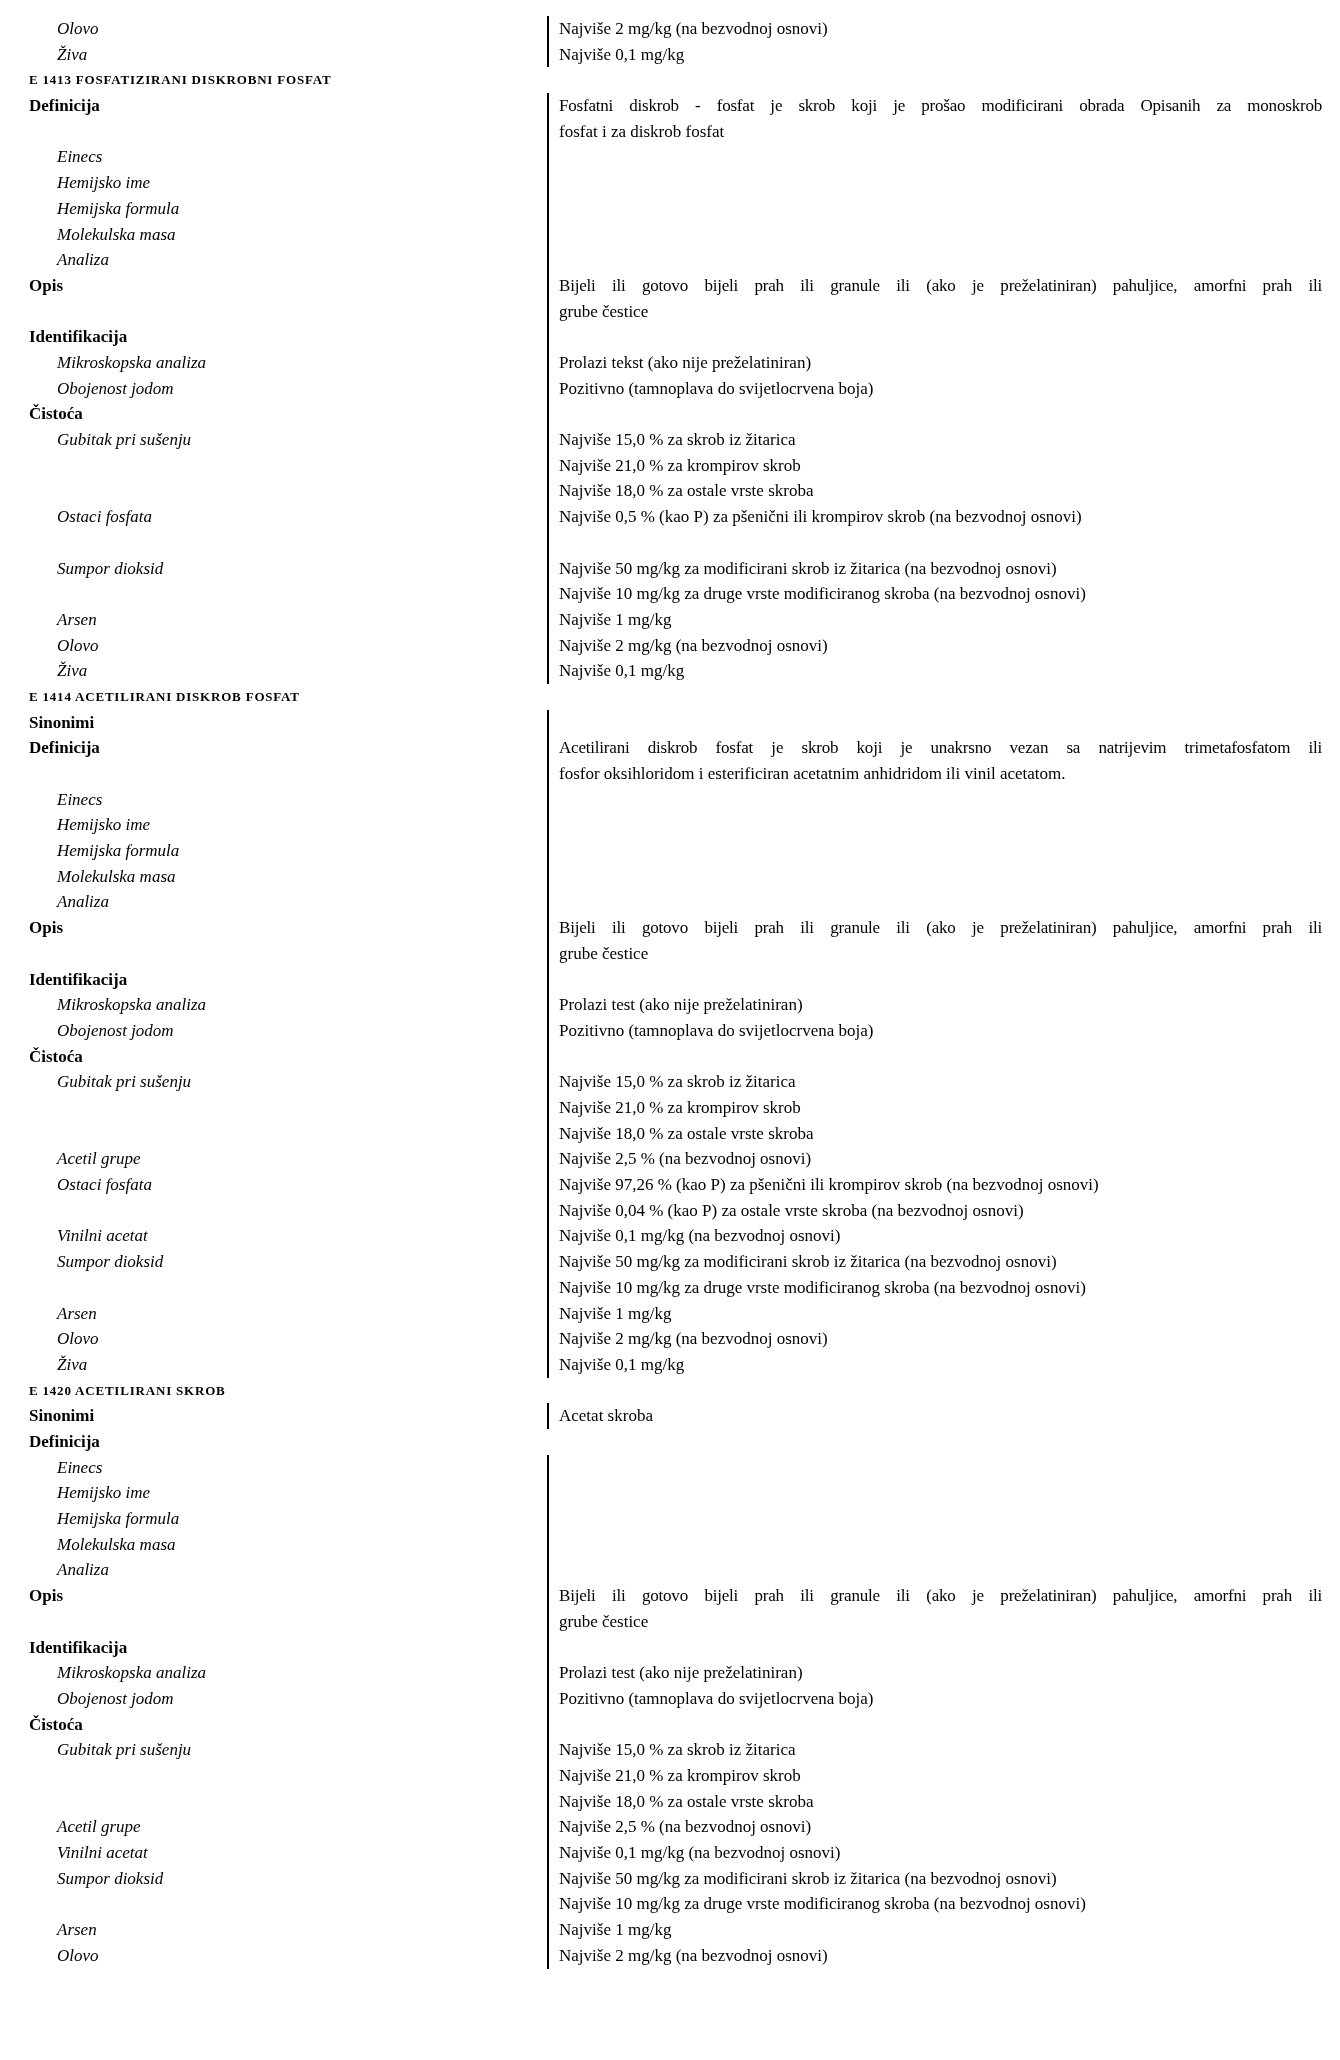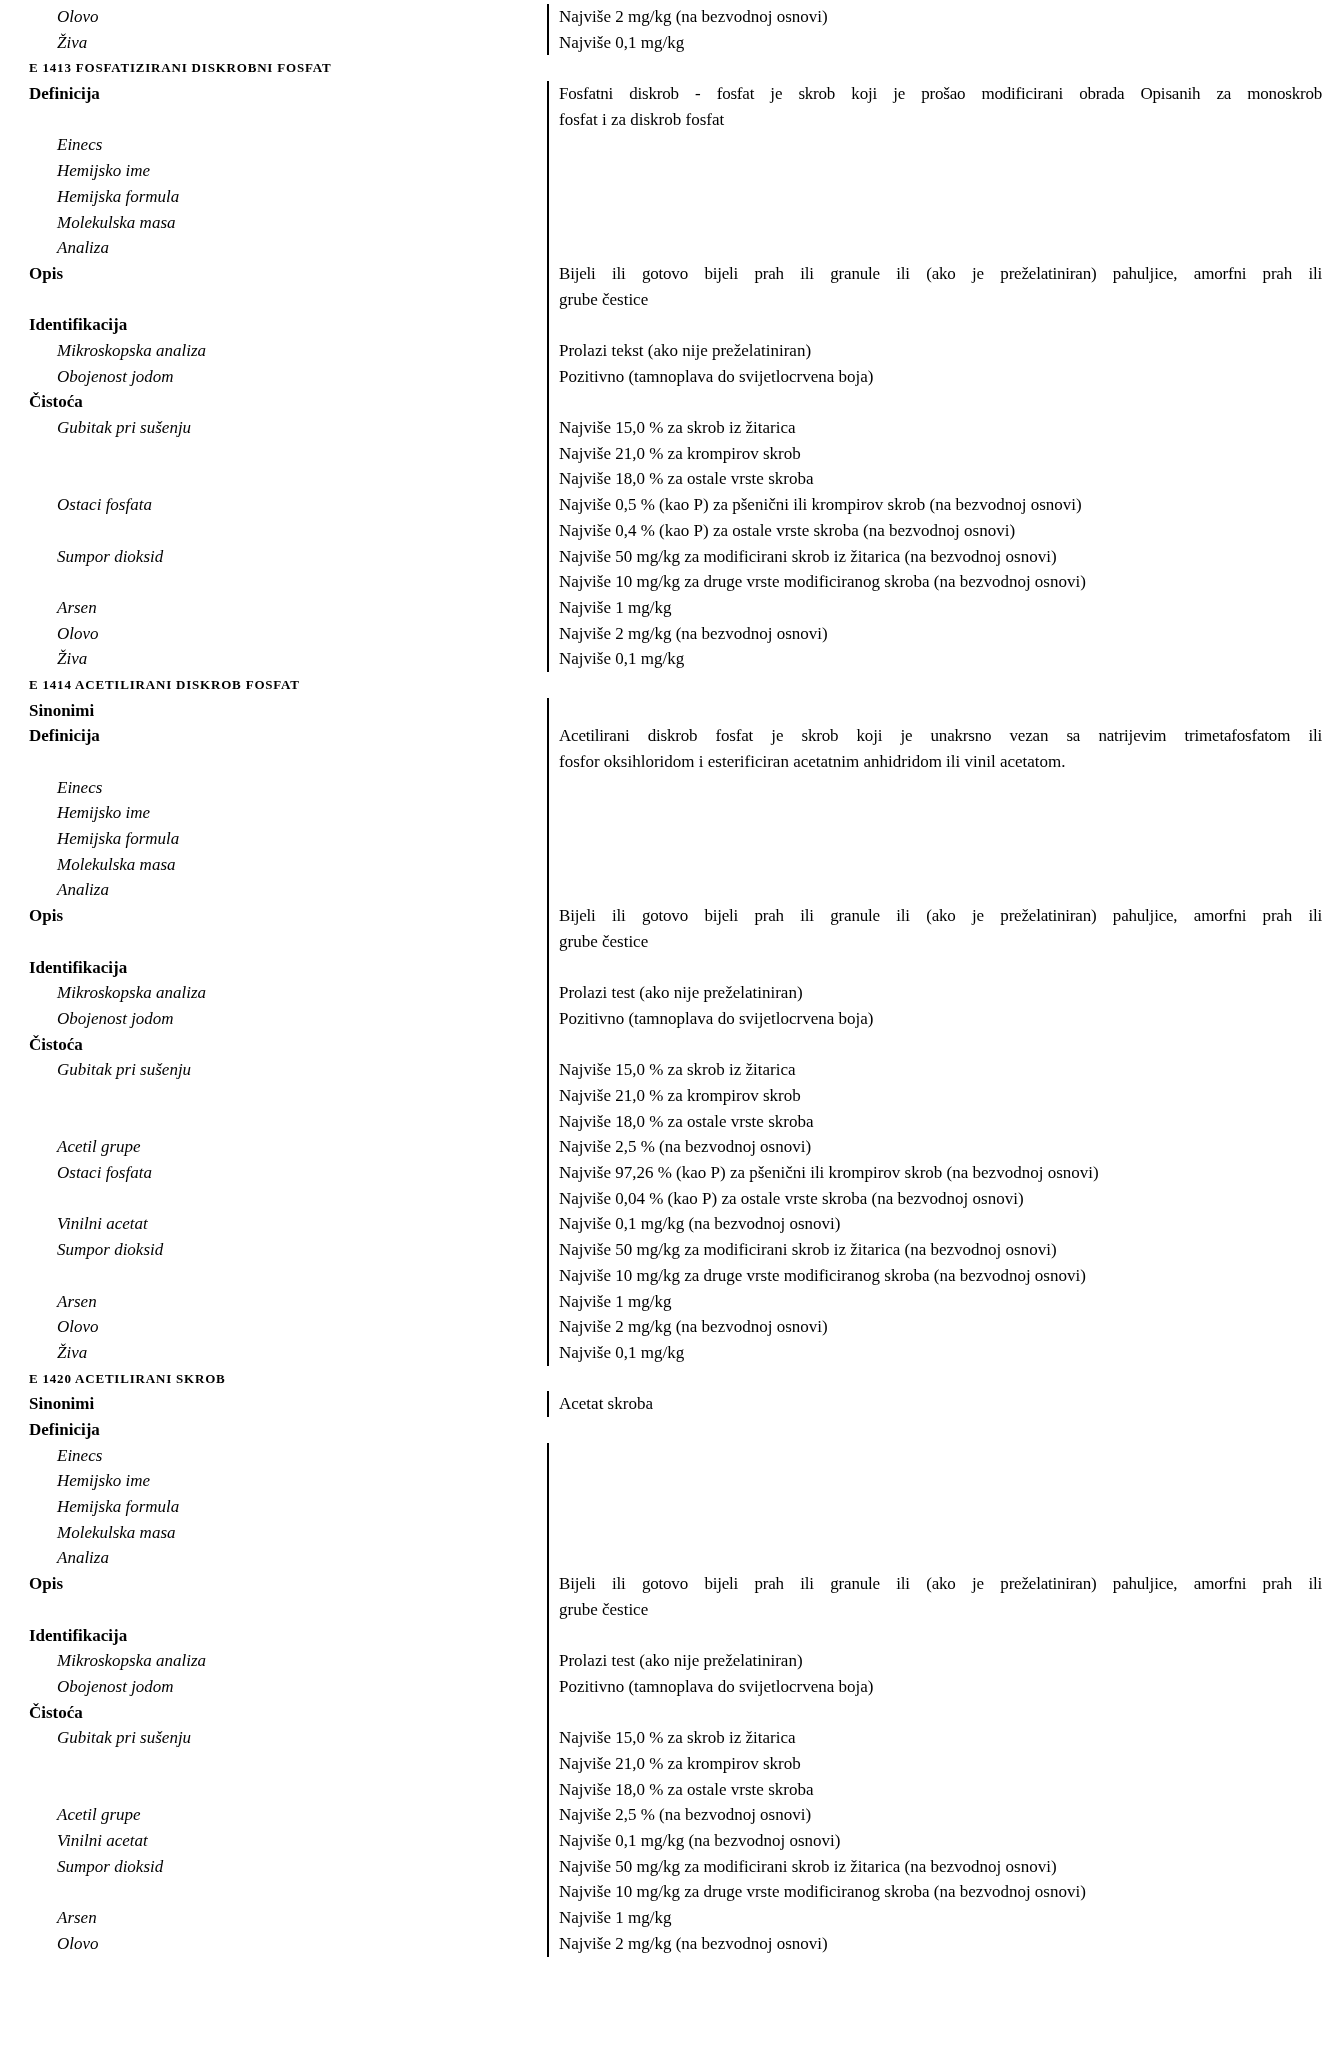--- a/index.html
+++ b/index.html
@@ -5,21 +5,21 @@
   html, body { margin: 0; padding: 0; background: #ffffff; }
   .page {
     position: relative;
     width: 1340px;
     height: 2060px;
     background: #ffffff;
     color: #000000;
     font-family: "Liberation Serif", "DejaVu Serif", serif;
     font-size: 17px;
     line-height: 25.7px;
-    padding-top: 4px;
+    padding-top: 16px;
     box-sizing: border-box;
     overflow: hidden;
   }
   .heading {
     height: 25.7px;
     padding-left: 29px;
     font-weight: bold;
     font-size: 13px;
     letter-spacing: 0.8px;
     white-space: nowrap;
@@ -158,21 +158,20 @@
           <div class="vline">Najviše 21,0 % za krompirov skrob</div>
           <div class="vline">Najviše 18,0 % za ostale vrste skroba</div>
         </div>
       </div>
       <div class="row" style="height: 51.4px;">
         <div class="label-cell">
           <span class="lbl lbl-italic">Ostaci fosfata</span>
         </div>
         <div class="value-cell">
           <div class="vline">Najviše 0,5 % (kao P) za pšenični ili krompirov skrob (na bezvodnoj osnovi)</div>
-          <div class="vline">Najviše 0,4 % (kao P) za ostale vrste skroba (na bezvodnoj osnovi)</div>
         </div>
       </div>
       <div class="row" style="height: 51.4px;">
         <div class="label-cell">
           <span class="lbl lbl-italic">Sumpor dioksid</span>
         </div>
         <div class="value-cell">
           <div class="vline">Najviše 50 mg/kg za modificirani skrob iz žitarica (na bezvodnoj osnovi)</div>
           <div class="vline">Najviše 10 mg/kg za druge vrste modificiranog skroba (na bezvodnoj osnovi)</div>
         </div>

